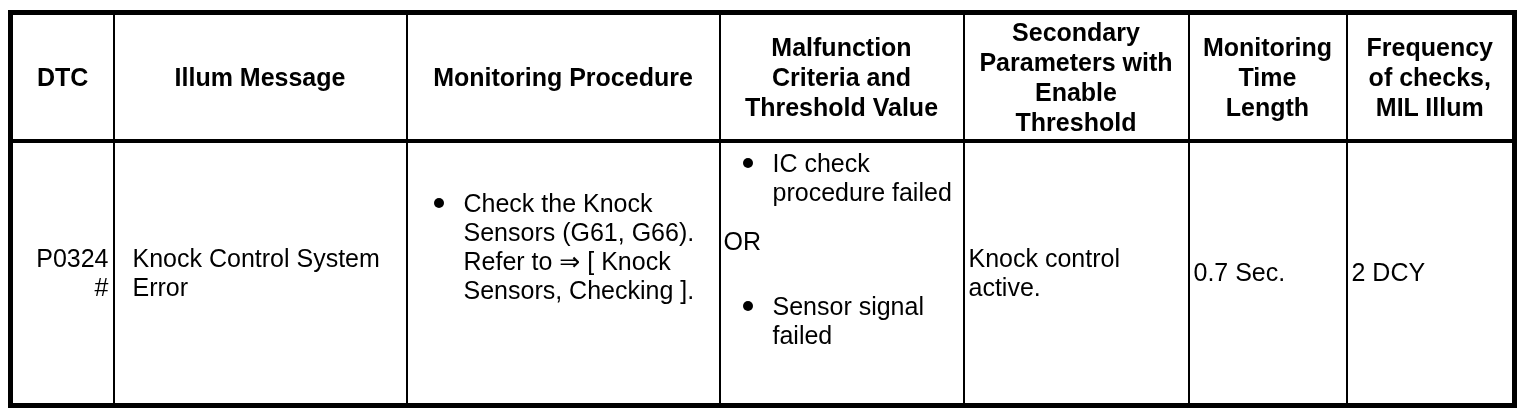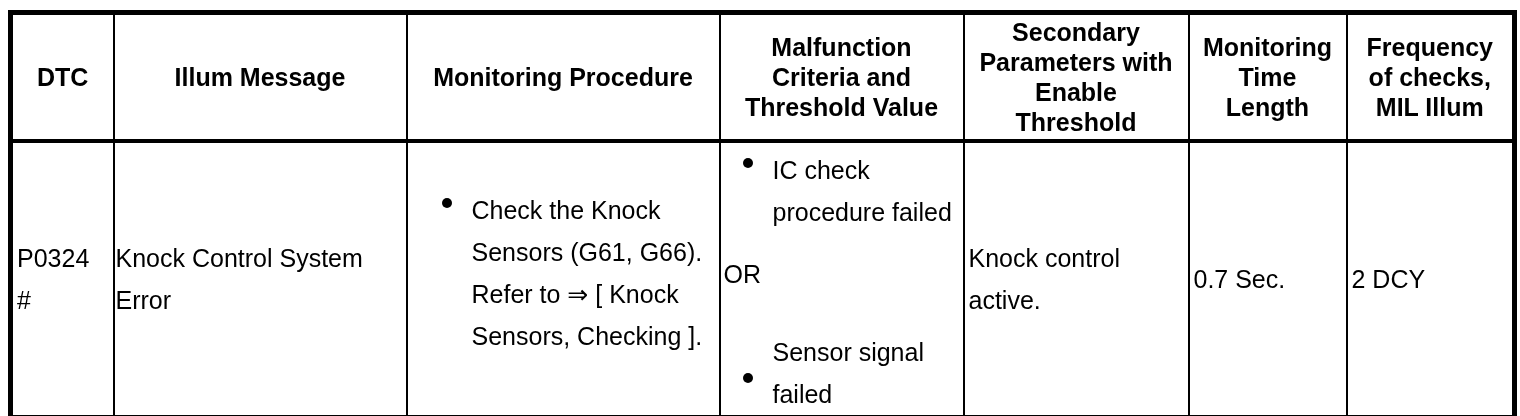--- a/index.html
+++ b/index.html
@@ -25,38 +25,38 @@
     font-size: 25px;
     font-weight: bold;
     line-height: 30px;
     text-align: center;
     vertical-align: middle;
     white-space: pre-line;
     padding: 2px;
   }
   td {
     font-size: 25px;
-    line-height: 42px;
+    line-height: 29px;
     vertical-align: middle;
     padding: 0 4px;
   }
-  td.cell-dtc { text-align: left; }
-  td.cell-error { padding-left: 1px; }
-  td.cell-diagnostic { vertical-align: top; padding: 46px 4px 0 12px; }
+  td.cell-dtc { text-align: right; }
+  td.cell-error { padding-left: 18px; }
+  td.cell-diagnostic { vertical-align: top; padding: 46px 4px 0 4px; }
   td.cell-malfunction { vertical-align: top; padding: 6px 2px 0 0; }
   .bullet-item { display: flex; }
   .bullet {
     flex: none;
     width: 10px; height: 10px;
     border-radius: 50%;
     background: #000000;
     margin: 9px 0 0 22px;
   }
   .bullet-text { margin-left: 20px; }
-  .bullet-item.second { margin-top: 36px; align-items: center; }
+  .bullet-item.second { margin-top: 36px; }
   .or-label { margin: 20px 0 0 3px; }
 </style>
 </head>
 <body>
 
 <table class="dtc-table">
   <colgroup>
     <col style="width:103px">
     <col style="width:293px">
     <col style="width:313px">

